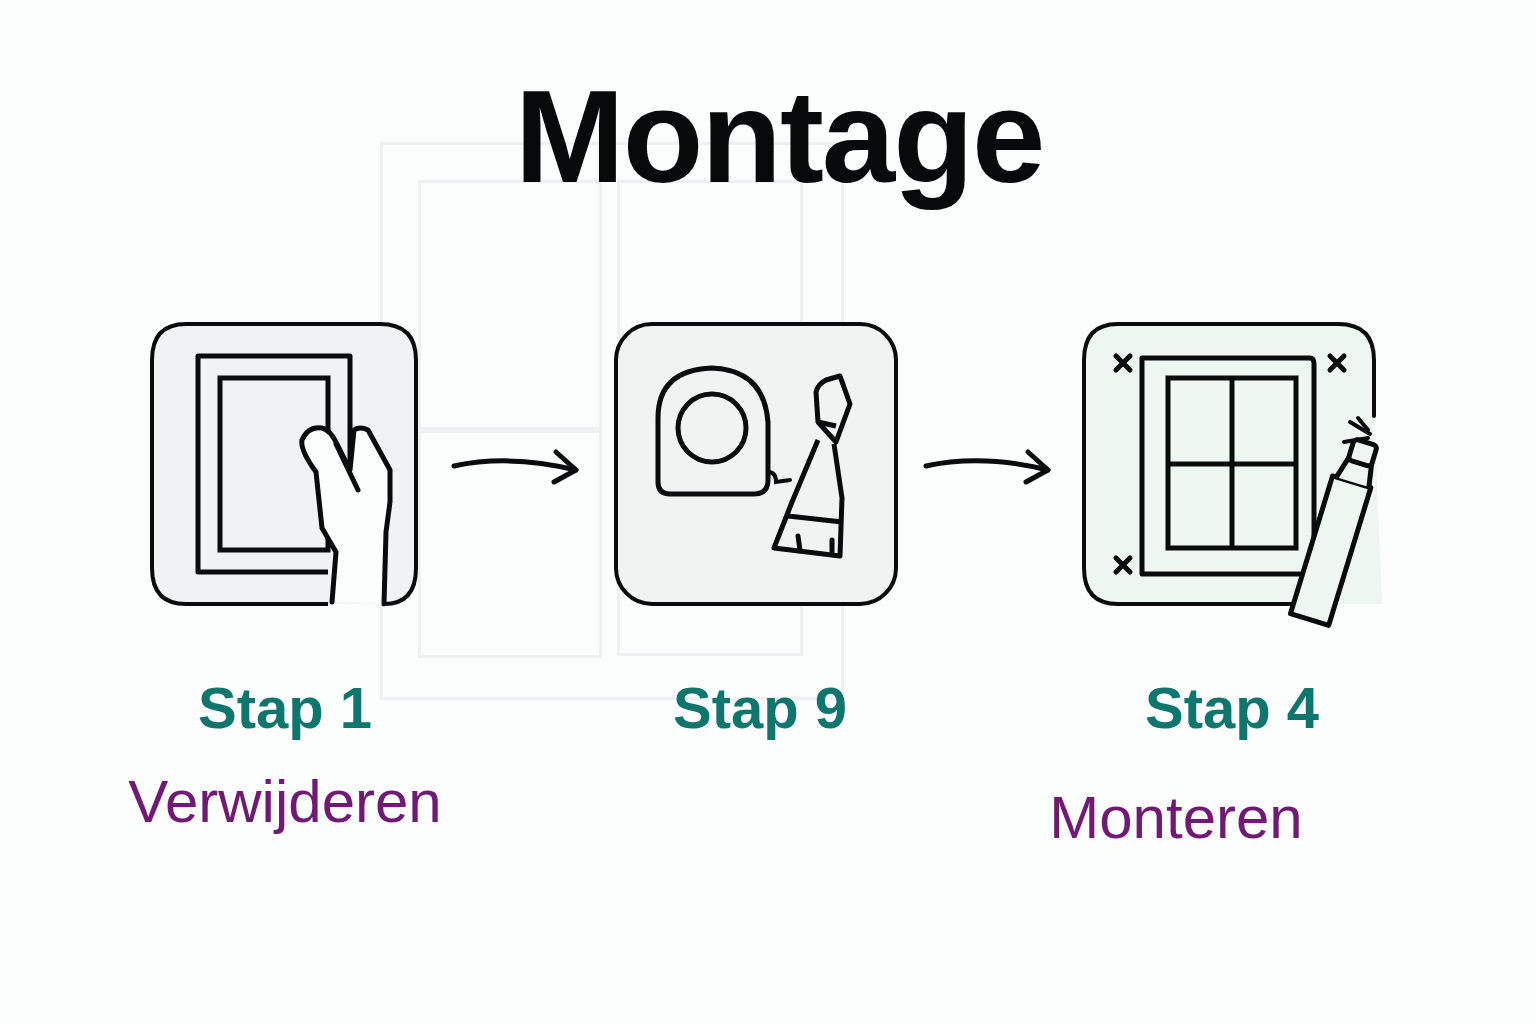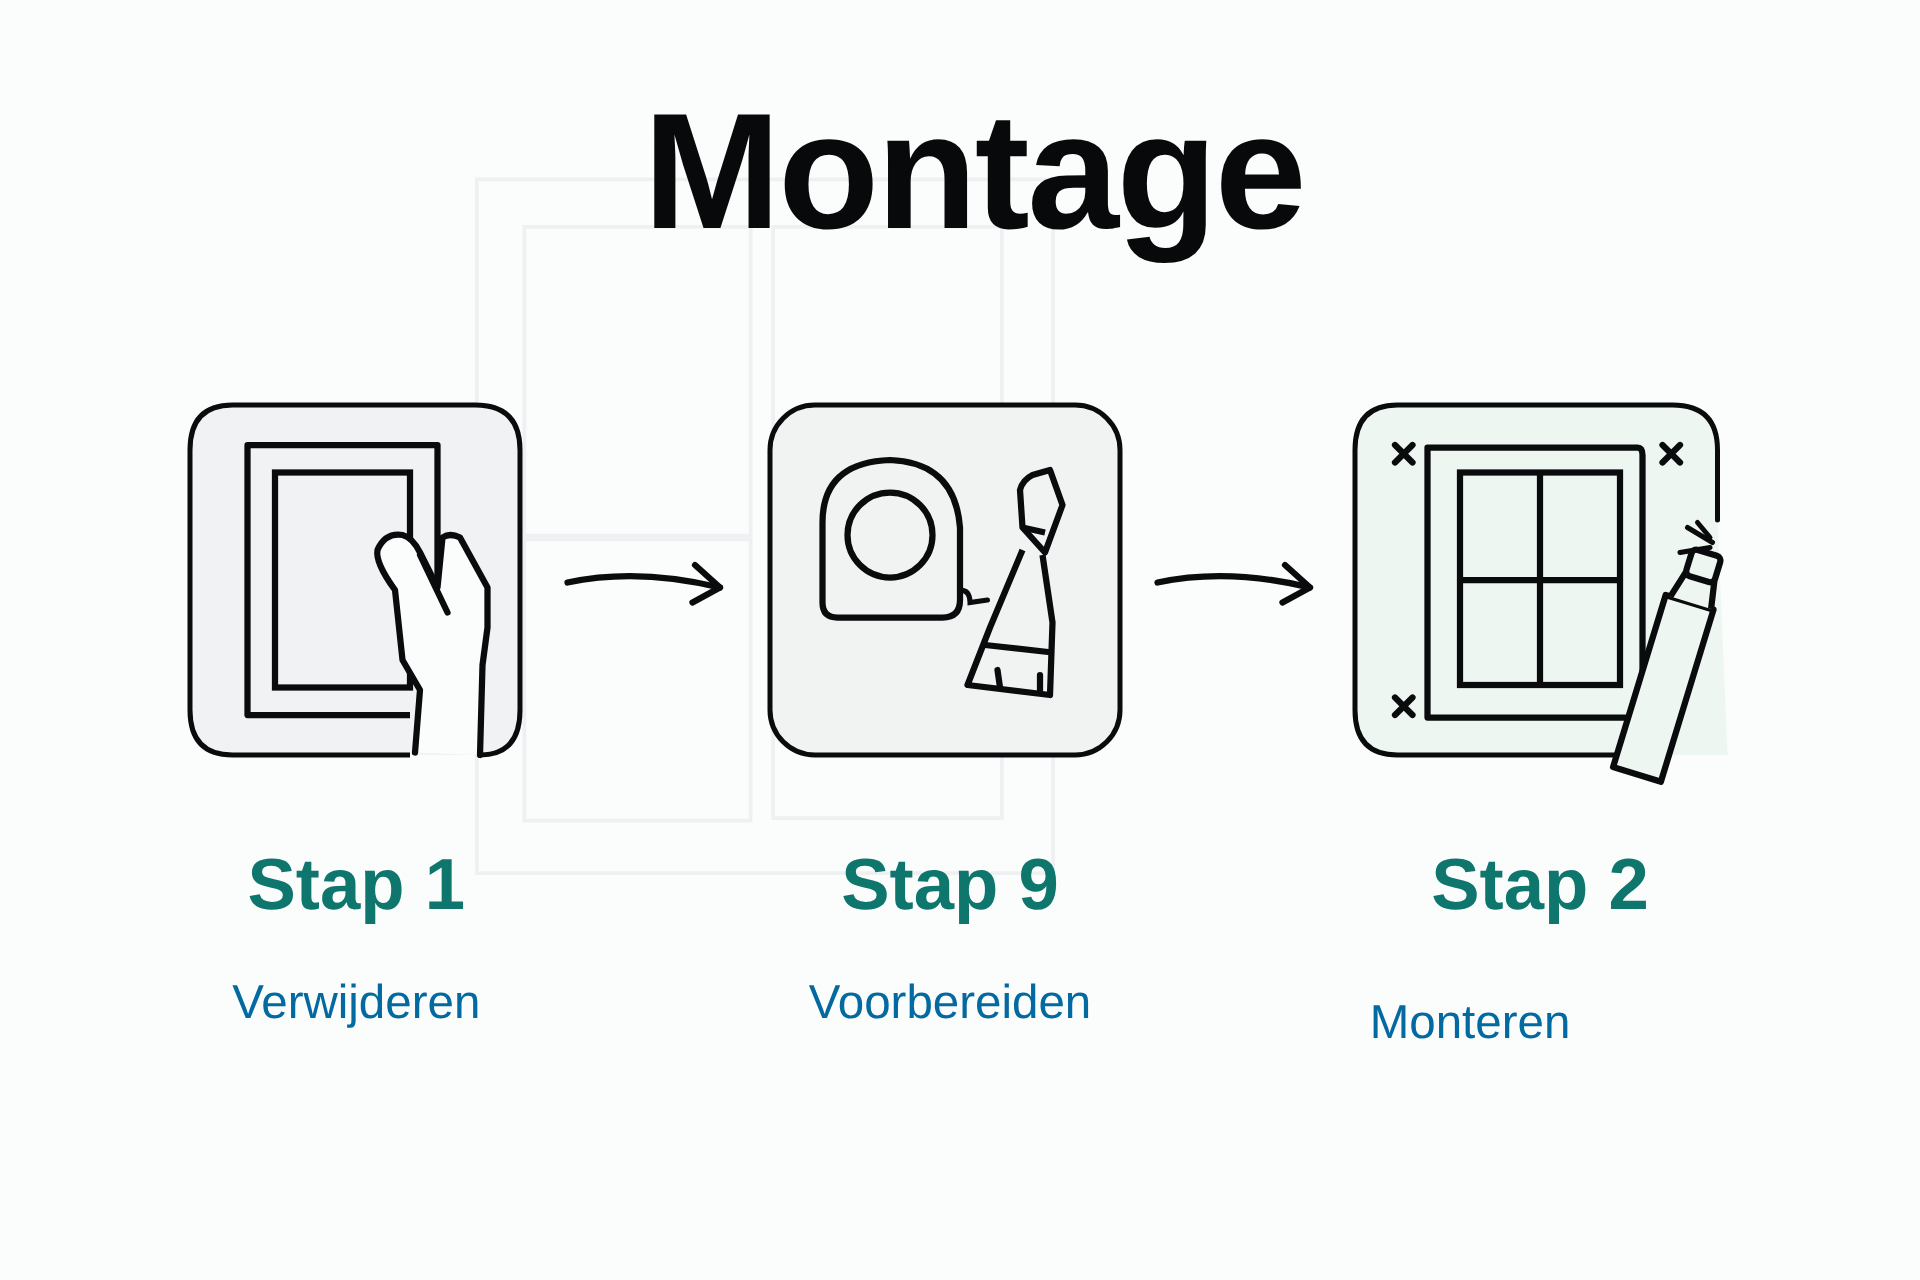--- a/index.html
+++ b/index.html
@@ -52,23 +52,23 @@
       position: absolute;
       text-align: center;
       font-weight: bold;
       font-size: 58px;
       line-height: 64px;
       color: #0f766e;
     }
     .step-name {
       position: absolute;
       text-align: center;
-      font-size: 38px;
+      font-size: 60px;
       line-height: 64px;
-      color: #0369a1;
+      color: #701a75;
     }
   </style>
 </head>
 <body>
 
 <div class="canvas">
 
   <div class="bg-frame" style="left:380px; top:142px; width:464px; height:558px;"></div>
   <div class="bg-frame" style="left:418px; top:180px; width:184px; height:250px;"></div>
   <div class="bg-frame" style="left:617px; top:180px; width:186px; height:476px;"></div>
@@ -150,18 +150,17 @@
         <path d="M262,120 L286,116"></path>
         <path d="M276,96 L286,108"></path>
       </g>
     </svg>
   </div>
 
   <div class="step-label" style="left:110px; width:350px; top:676px;">Stap 1</div>
   <div class="step-name" style="left:90px; width:390px; top:770px;">Verwijderen</div>
 
   <div class="step-label" style="left:585px; width:350px; top:676px;">Stap 9</div>
-  <div class="step-name" style="left:545px; width:430px; top:770px;">Voorbereiden</div>
 
-  <div class="step-label" style="left:1057px; width:350px; top:676px;">Stap 2</div>
+  <div class="step-label" style="left:1057px; width:350px; top:676px;">Stap 4</div>
   <div class="step-name" style="left:981px; width:390px; top:770px;margin-top:16px;">Monteren</div>
 
 </div>
 
 </body></html>

